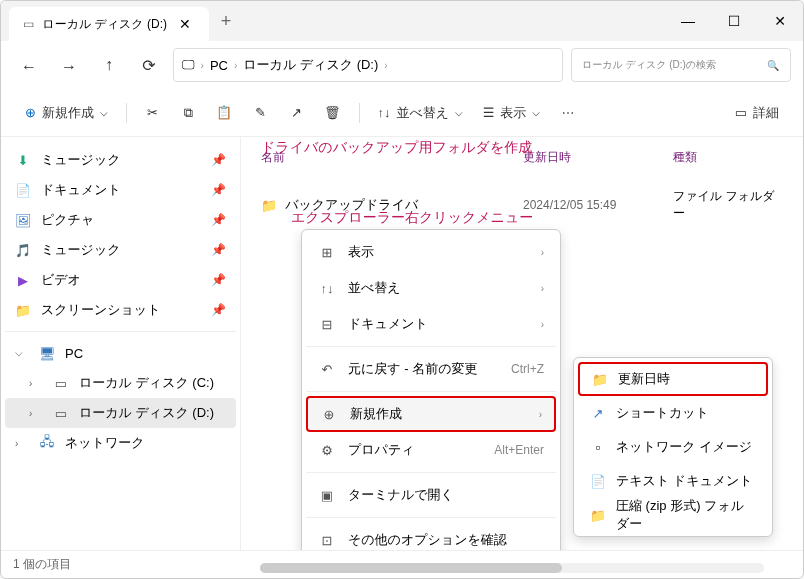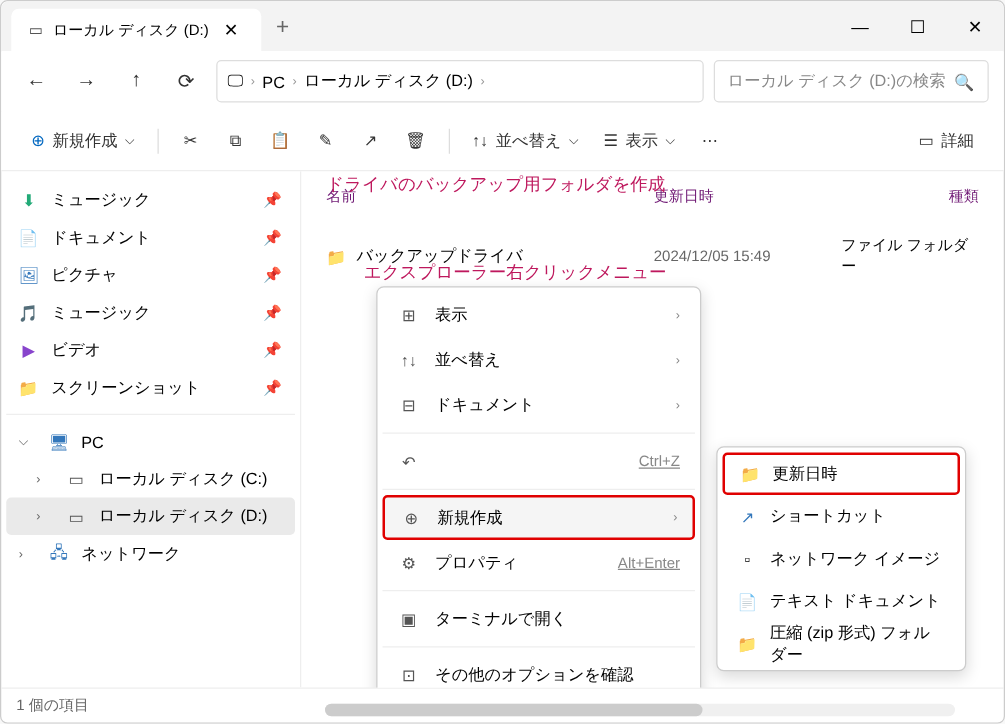--- a/index.html
+++ b/index.html
@@ -11,21 +11,21 @@
     .tab { display: flex; align-items: center; background: #fff; padding: 8px 14px; border-radius: 6px 6px 0 0; margin-left: 8px; gap: 8px; font-size: 12px; height: 34px; margin-top: 6px; }
     .tab-close { font-size: 14px; cursor: pointer; padding: 0 4px; }
     .new-tab { padding: 0 12px; font-size: 18px; color: #666; cursor: pointer; }
     .window-controls { margin-left: auto; display: flex; }
     .window-btn { width: 46px; height: 40px; display: flex; align-items: center; justify-content: center; font-size: 14px; cursor: pointer; }
     
     .navbar { display: flex; align-items: center; height: 48px; padding: 0 12px; gap: 8px; background: #fff; }
     .nav-btn { width: 32px; height: 32px; display: flex; align-items: center; justify-content: center; cursor: pointer; border-radius: 4px; color: #333; }
     .breadcrumb { display: flex; align-items: center; flex: 1; height: 34px; border: 1px solid #ddd; border-radius: 4px; padding: 0 8px; gap: 6px; font-size: 13px; }
     .bc-sep { color: #999; font-size: 10px; }
-    .search-box { width: 220px; height: 34px; border: 1px solid #ddd; border-radius: 4px; padding: 0 10px; display: flex; align-items: center; justify-content: space-between; font-size: 13px; color: #888; }
+    .search-box { width: 220px; height: 34px; border: 1px solid #ddd; border-radius: 4px; padding: 0 10px; display: flex; align-items: center; justify-content: space-between; font-size: 10px; color: #888; }
     
     .toolbar { display: flex; align-items: center; height: 48px; padding: 0 16px; gap: 4px; border-bottom: 1px solid #eee; background: #fff; }
     .tb-btn { height: 32px; display: flex; align-items: center; padding: 0 8px; gap: 6px; cursor: pointer; border-radius: 4px; font-size: 13px; color: #333; }
     .tb-icon { width: 32px; justify-content: center; }
     .tb-sep { width: 1px; height: 20px; background: #ddd; margin: 0 6px; }
     .tb-spacer { flex: 1; }
     
     .main { display: flex; flex: 1; overflow: hidden; }
     
     .sidebar { width: 240px; padding: 8px 4px; border-right: 1px solid #eee; overflow-y: auto; }
@@ -34,35 +34,35 @@
     .sb-pin { margin-left: auto; color: #888; font-size: 12px; }
     .sb-icon { width: 16px; text-align: center; }
     .sb-divider { height: 1px; background: #eee; margin: 6px 0; }
     .sb-chev { width: 14px; font-size: 10px; color: #666; }
     .sb-indent { padding-left: 24px; }
     
     .content { flex: 1; position: relative; padding: 8px 0; }
     .col-headers { display: flex; font-size: 12px; color: #701a75; padding: 4px 20px; }
     .col-name { flex: 1; }
     .col-date { width: 150px; margin-left: 36px; }
-    .col-type { width: 110px; text-align: right; }
+    .col-type { width: 110px; }
     
     .annotation { color: #be185d; font-weight: normal; font-size: 14px; position: absolute; }
     
     .file-row { display: flex; align-items: center; padding: 4px 20px; font-size: 13px; }
     .file-name { flex: 1; display: flex; align-items: center; gap: 8px; }
     .file-date { width: 150px; color: #666; font-size: 12px; }
     .file-type { width: 110px; color: #000000; font-size: 12px; }
     
     .context-menu { position: absolute; background: #fff; border: 1px solid #ccc; border-radius: 6px; box-shadow: 0 4px 12px rgba(0,0,0,0.15); padding: 4px; width: 260px; }
     .cm-item { display: flex; align-items: center; height: 36px; padding: 0 12px; gap: 12px; font-size: 13px; cursor: pointer; border-radius: 4px; }
     .cm-item.highlighted { border: 2px solid #e00000; background: #f5f5f5; }
     .cm-icon { width: 18px; text-align: center; color: #555; }
     .cm-arrow { margin-left: auto; font-size: 10px; color: #888; }
-    .cm-shortcut { margin-left: auto; font-size: 12px; color: #888; text-decoration: underline; }
+    .cm-shortcut { margin-left: auto; font-size: 12px; color: #888; }
     .cm-divider { height: 1px; background: #eee; margin: 4px 0; }
     
     .submenu { position: absolute; background: #fff; border: 1px solid #ccc; border-radius: 6px; box-shadow: 0 4px 12px rgba(0,0,0,0.15); padding: 4px; width: 200px; }
     .sm-item { display: flex; align-items: center; height: 34px; padding: 0 12px; gap: 10px; font-size: 13px; cursor: pointer; border-radius: 4px; }
     .sm-item.highlighted { border: 2px solid #e00000; }
     .sm-icon { width: 16px; text-align: center; }
     
     .statusbar { height: 28px; border-top: 1px solid #eee; display: flex; align-items: center; padding: 0 12px; font-size: 12px; color: #666; }
     .scrollbar { position: absolute; bottom: 6px; left: 260px; right: 40px; height: 10px; background: #f0f0f0; border-radius: 5px; }
     .scrollbar-thumb { position: absolute; left: 0; width: 60%; height: 100%; background: #ccc; border-radius: 5px; }
@@ -236,20 +236,21 @@
             <span class="cm-arrow">›</span>
           </div>
         <div class="cm-item">
             <span class="cm-icon">⊟</span>
             <span>ドキュメント</span>
             <span class="cm-arrow">›</span>
           </div>
         <div class="cm-divider"></div>
         <div class="cm-item">
             <span class="cm-icon">↶</span>
+            <span>元に戻す - 名前の変更</span>
             <span class="cm-shortcut">Ctrl+Z</span>
           </div>
         <div class="cm-divider"></div>
         <div class="cm-item highlighted">
             <span class="cm-icon">⊕</span>
             <span>新規作成</span>
             <span class="cm-arrow">›</span>
           </div>
         <div class="cm-item">
             <span class="cm-icon">⚙</span>

